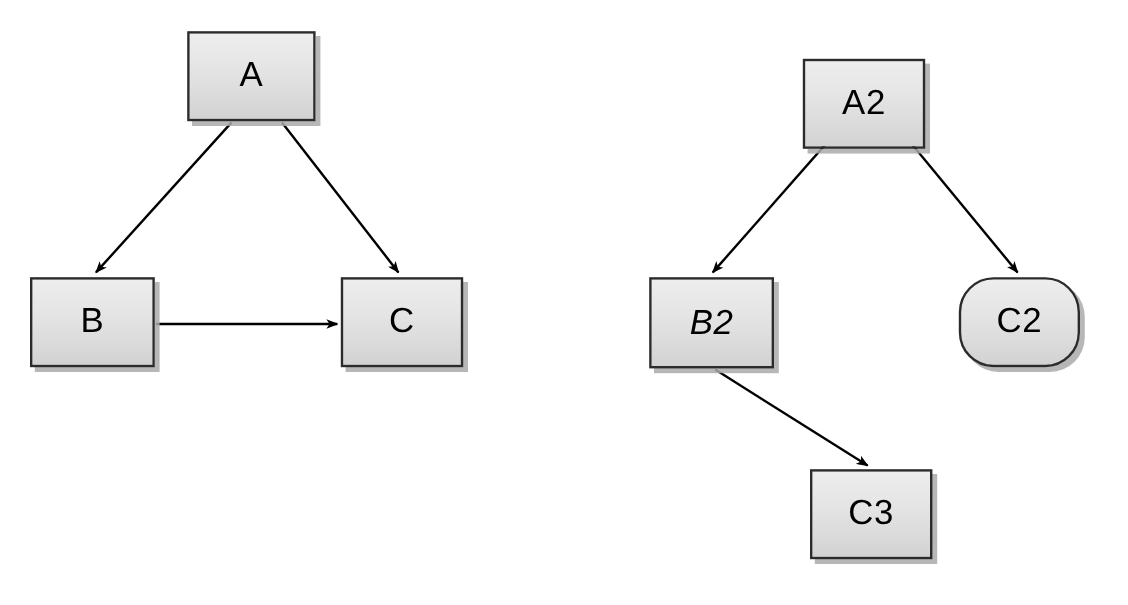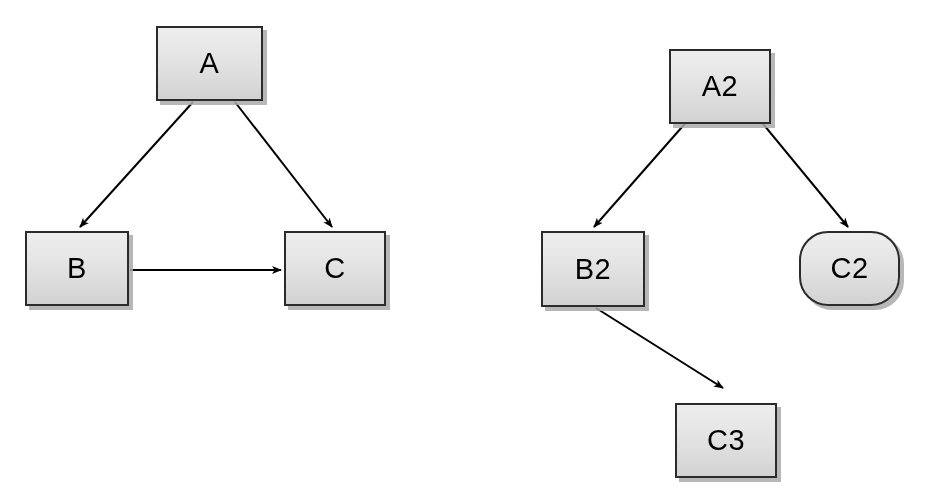--- a/index.html
+++ b/index.html
@@ -70,24 +70,24 @@
       </div>
       <div class="node" style="left: 25px; top: 231px; width: 104px; height: 75px;">
         <span class="node-label">B</span>
       </div>
       <div class="node" style="left: 284px; top: 231px; width: 102px; height: 75px;">
         <span class="node-label">C</span>
       </div>
       <div class="node" style="left: 669px; top: 26px; width: 102px; height: 75px; margin-top: 23px;">
         <span class="node-label">A2</span>
       </div>
-      <div class="node" style="left: 541px; top: 231px; width: 104px; height: 76px;">
+      <div class="node" style="left: 541px; top: 231px; width: 104px; height: 76px; font-style: italic;">
         <span class="node-label">B2</span>
       </div>
       <div class="node" style="left: 799px; top: 231px; width: 101px; height: 75px; border-radius: 29px;">
         <span class="node-label">C2</span>
       </div>
-      <div class="node" style="left: 675px; top: 391px; width: 102px; height: 75px; margin-top: 12px;">
+      <div class="node" style="left: 675px; top: 391px; width: 102px; height: 75px;">
         <span class="node-label">C3</span>
       </div>
     </div>
 
 </div>
 
 </body></html>

